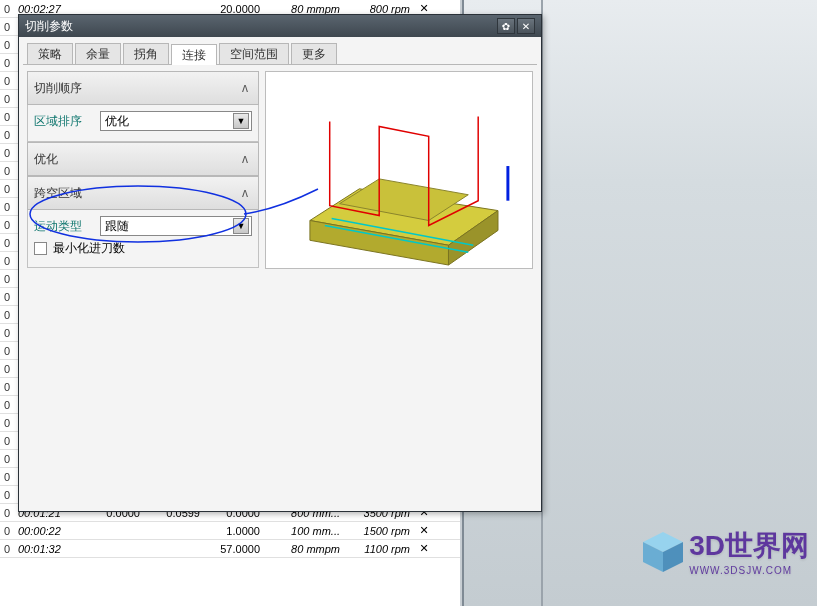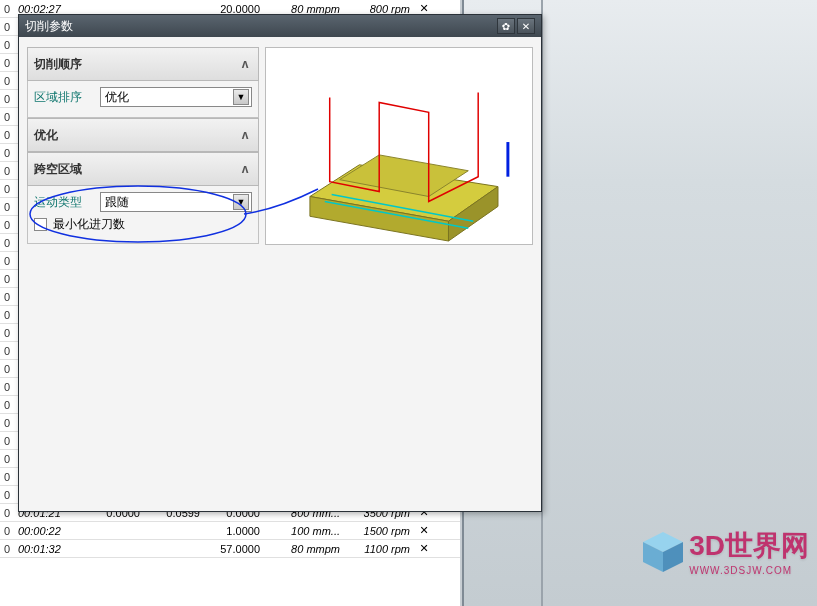--- a/index.html
+++ b/index.html
@@ -9,35 +9,35 @@
 .bg-row span { padding: 0 4px; }
 .c0 { width: 14px; text-align: right; color: #333; }
 .c1 { width: 70px; font-style: italic; }
 .c2 { width: 60px; text-align: right; }
 .c3 { width: 60px; text-align: right; }
 .c4 { width: 80px; text-align: right; font-style: italic; }
 .c5 { width: 70px; text-align: right; font-style: italic; }
 .c6 { width: 20px; text-align: center; }
 .bg-right { position: absolute; left: 462px; top: 0; width: 356px; height: 606px; background: linear-gradient(180deg,#e8ecef 0%, #d5dce0 30%, #c4ccd1 100%); border-left: 2px solid #7f8a94; }
 .bg-sep { position: absolute; left: 541px; top: 0; width: 2px; height: 606px; background: #9aa3ab; }
-.watermark { position: absolute; right: 8px; bottom: 30px; color: #be185d; font-size: 28px; font-weight: bold; text-shadow: 0 1px 3px rgba(0,0,0,.15); display: flex; align-items: center; gap: 2px; opacity: .85; }
+.watermark { position: absolute; right: 8px; bottom: 30px; color: #4c1d95; font-size: 28px; font-weight: bold; text-shadow: 0 1px 3px rgba(0,0,0,.15); display: flex; align-items: center; gap: 2px; opacity: .85; }
 .wm-sub { font-size: 10px; letter-spacing: 1px; font-weight: normal; display: block; }
 .wm-cube { width: 48px; height: 48px; }
 
 .dialog { position: absolute; left: 18px; top: 14px; width: 524px; height: 498px; background: #f4f4f4; border: 1px solid #2a3138; box-shadow: 2px 2px 6px rgba(0,0,0,.3); }
 .titlebar { height: 22px; background: linear-gradient(180deg,#5a656f,#3e474f); color: #fff; display: flex; align-items: center; padding: 0 6px; font-size: 12px; }
 .titlebar .spacer { flex: 1; }
 .tb-btn { width: 18px; height: 16px; background: linear-gradient(180deg,#6a747d,#4a535b); border: 1px solid #2f363c; color: #fff; font-size: 10px; display: inline-flex; align-items: center; justify-content: center; margin-left: 2px; cursor: pointer; }
 .dlg-body { padding: 4px; }
 .tabstrip { display: flex; gap: 2px; border-bottom: 1px solid #b7b7b7; padding: 2px 4px 0 4px; height: 24px; }
 .tab { padding: 2px 10px; font-size: 12px; background: #e5e5e5; border: 1px solid #b7b7b7; border-bottom: none; color: #333; cursor: pointer; }
 .tab.active { background: #fff; position: relative; top: 1px; }
 .content { display: flex; gap: 6px; padding: 6px 4px; }
 .left-col { width: 232px; }
-.section-hdr { background: linear-gradient(180deg,#f2f2f2,#dedede); border: 1px solid #b8b8b8; height: 22px; display: flex; align-items: center; padding: 16px 6px; font-size: 12px; font-weight: bold; color: #333; justify-content: space-between; }
+.section-hdr { background: linear-gradient(180deg,#f2f2f2,#dedede); border: 1px solid #b8b8b8; height: 22px; display: flex; align-items: center; padding: 16px 6px; font-size: 12px; font-weight: normal; color: #333; justify-content: space-between; }
 .chev { width: 14px; text-align: center; color: #555; }
 .section-body { border: 1px solid #c2c2c2; border-top: none; padding: 6px; font-size: 12px; background: #f4f4f4; }
 .row { display: flex; align-items: center; gap: 6px; margin-bottom: 4px; }
 .row label { width: 60px; color: #0f766e; }
 .select { flex: 1; height: 20px; border: 1px solid #888; background: #fff; display: flex; align-items: center; justify-content: space-between; padding: 0 2px 0 4px; font-size: 12px; }
 .select .dd { width: 16px; height: 16px; background: linear-gradient(180deg,#eaeaea,#c8c8c8); border: 1px solid #888; display: flex; align-items: center; justify-content: center; font-size: 9px; }
 .chk { width: 13px; height: 13px; border: 1px solid #888; background: #fff; display: inline-block; }
 .preview { flex: 1; height: 198px; background: #fff; border: 1px solid #bcbcbc; position: relative; }
 .preview svg { width: 100%; height: 100%; }
 .btnbar { position: absolute; bottom: 6px; right: 8px; display: flex; gap: 6px; }
@@ -192,20 +192,28 @@
 </div>
 
 <div class="dialog">
   <div class="titlebar">
     <span>切削参数</span>
     <span class="spacer"></span>
     <span class="tb-btn">✿</span>
     <span class="tb-btn">✕</span>
   </div>
   <div class="dlg-body">
+    <div class="tabstrip">
+      <div class="tab">策略</div>
+      <div class="tab">余量</div>
+      <div class="tab">拐角</div>
+      <div class="tab active">连接</div>
+      <div class="tab">空间范围</div>
+      <div class="tab">更多</div>
+    </div>
     <div class="content">
       <div class="left-col">
         <div class="section-hdr">
           <span>切削顺序</span>
           <span class="chev">ʌ</span>
         </div>
         <div class="section-body">
           <div class="row">
             <label>区域排序</label>
             <div class="select">

